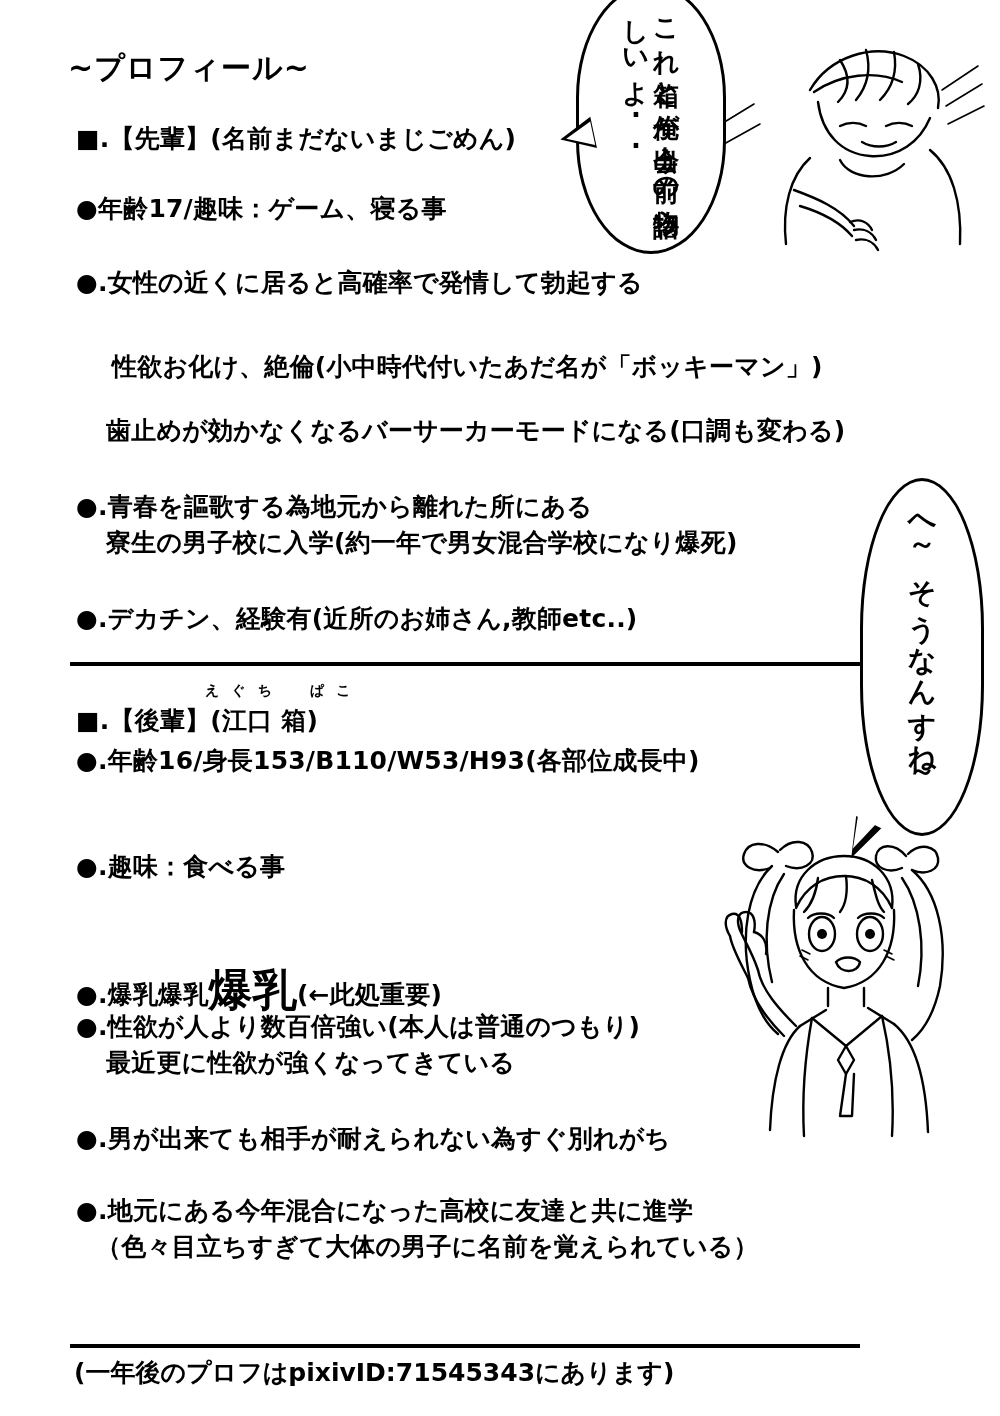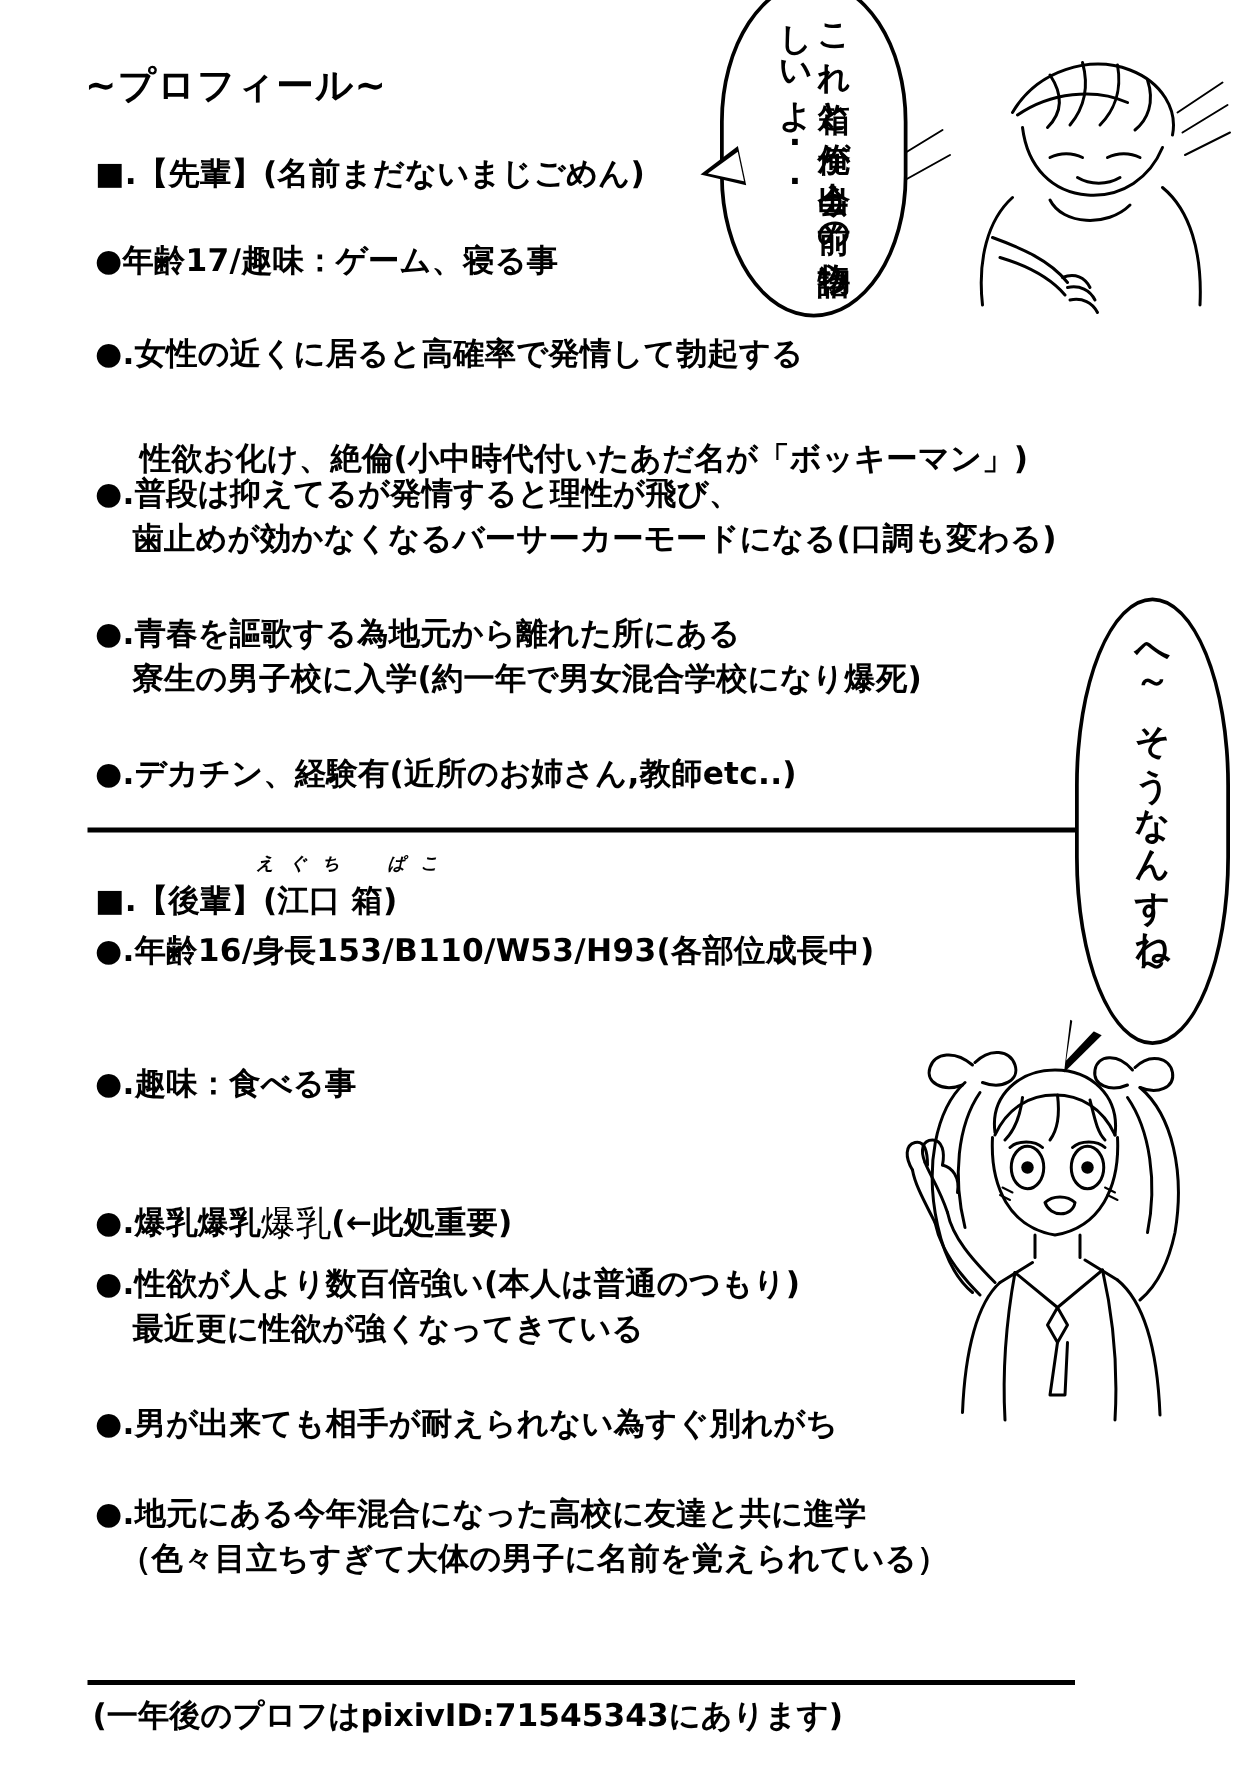--- a/index.html
+++ b/index.html
@@ -47,26 +47,25 @@
     background: #000;
   }
 
   
   .ruby-holder {
     position: absolute;
     left: 205px;
     font-size: 14px;
     font-weight: 700;
     letter-spacing: 12px;
-    font-style: italic;
   }
 
   .bakunyu-big {
-    font-size: 28px;
-    font-weight: 400;
+    font-size: 44px;
+    font-weight: 700;
     vertical-align: -2px;
   }
 
   .footer-note {
     position: absolute;
     left: 74px;
     top: 1356px;
     font-size: 25px;
     font-weight: 700;
   }
@@ -166,21 +165,20 @@
 
   <div class="profile-title">~プロフィール~</div>
 
   <div class="line" style="top:122px;">■.【先輩】(名前まだないまじごめん)</div>
 
   <div class="line" style="top:192px;">●年齢17/趣味：ゲーム、寝る事</div>
 
   <div class="line" style="top:266px;text-align:center;">●.女性の近くに居ると高確率で発情して勃起する</div>
   <div class="line" style="top:302px; left:112px;margin-top:48px;">性欲お化け、絶倫(小中時代付いたあだ名が「ボッキーマン」)</div>
 
-  <div class="line" style="top:378px;">●.普段は抑えてるが発情すると理性が飛び、</div>
   <div class="line" style="top:414px; left:106px;">歯止めが効かなくなるバーサーカーモードになる(口調も変わる)</div>
 
   <div class="line" style="top:490px;">●.青春を謳歌する為地元から離れた所にある</div>
   <div class="line" style="top:526px; left:106px;">寮生の男子校に入学(約一年で男女混合学校になり爆死)</div>
 
   <div class="line" style="top:602px;">●.デカチン、経験有(近所のお姉さん,教師etc..)</div>
 
   <div class="hr" style="top:662px;"></div>
 
   <div class="ruby-holder" style="top:682px;">えぐち　ぱこ</div>

